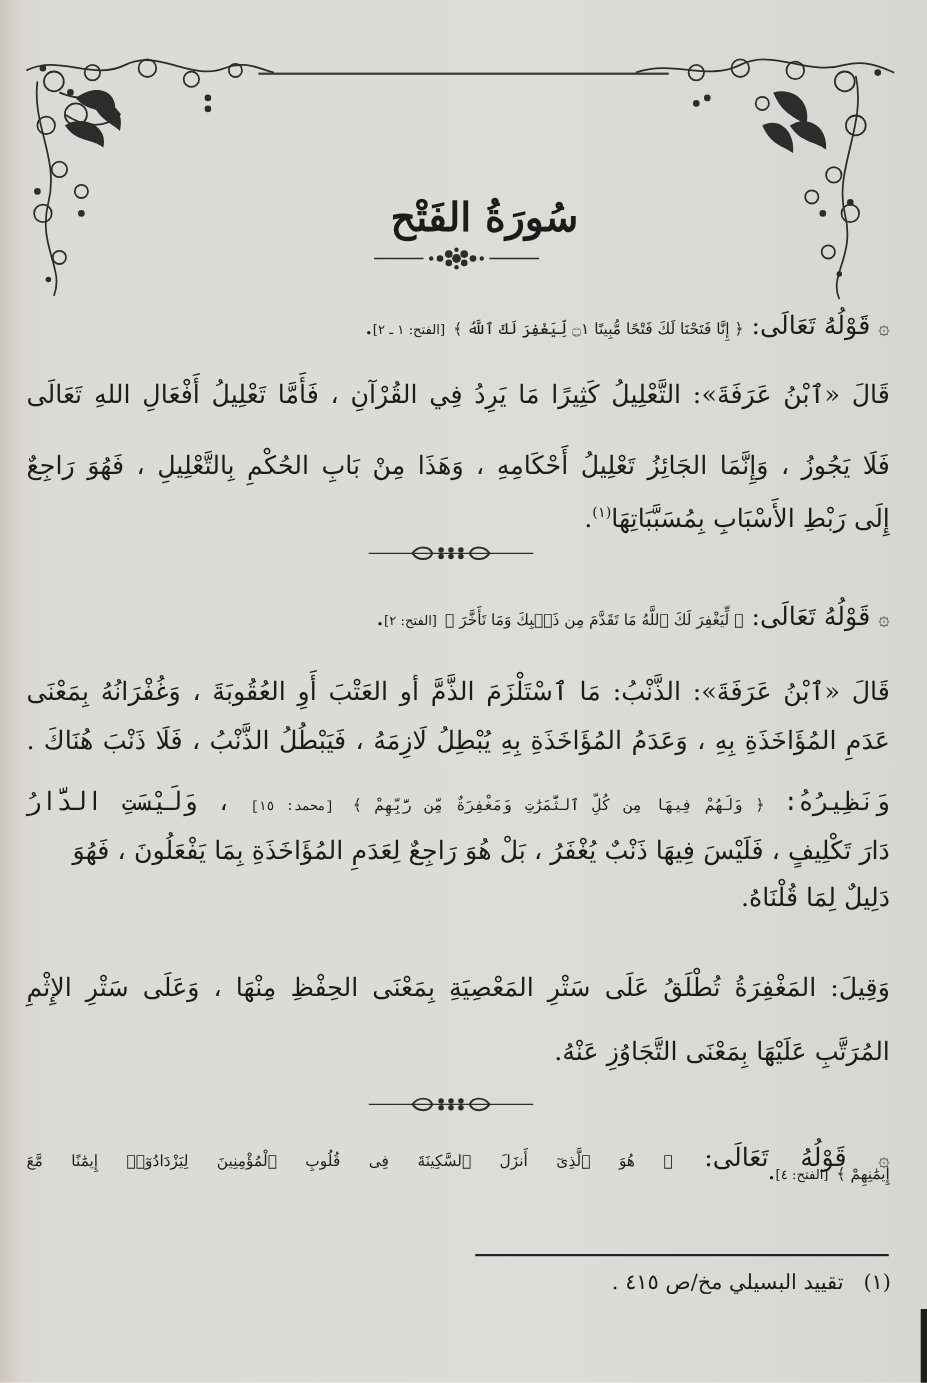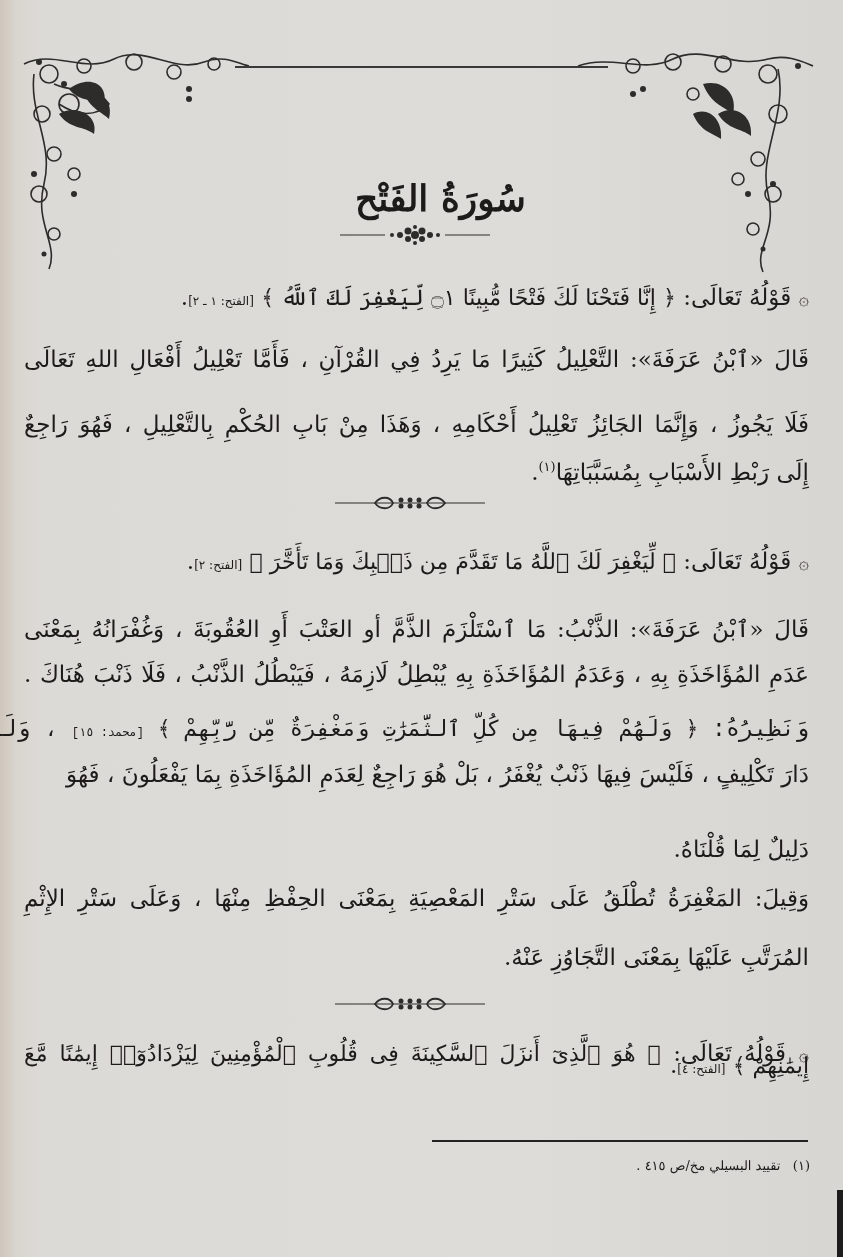--- a/index.html
+++ b/index.html
@@ -20,26 +20,26 @@
     font-size:36px; font-weight:bold; line-height:48px;padding-left:38px;
   }
   .title-orn { position:absolute; top:222px; left:340px; width:150px; height:26px; }
   .line {
     position:absolute; right:34px; left:24px;
     font-size:23px; line-height:34px; white-space:nowrap;
     text-align:right; direction:rtl;
   }
   .justify { text-align:justify; text-align-last:justify; }
   .ref { font-size:12px; }
-  .aya { font-size:22px; }
+  .aya { font-size:14px; }
   .star { font-size:18px; color:#2b2928; }
   .sep { position:absolute; left:335px; width:150px; height:20px; }
   .fn-rule { position:absolute; top:1140px; left:432px; right:35px; height:2px; background:#222; }
   .footnote {
-    position:absolute; top:1152px; right:33px; font-size:13px; line-height:28px;
+    position:absolute; top:1152px; right:33px; font-size:19px; line-height:28px;
     white-space:nowrap; direction:rtl;
   }
   .sup { font-size:13px; vertical-align:super; }
   .edge { position:absolute; right:0; top:1190px; width:6px; height:67px; background:#1c1c1c; }
 </style>
 </head>
 <body>
 
 <div class="page">
 
@@ -163,21 +163,21 @@
   <div class="line justify" style="top:612px;">قَالَ «ٱبْنُ عَرَفَةَ»: الذَّنْبُ: مَا ٱسْتَلْزَمَ الذَّمَّ أو العَتْبَ أَوِ العُقُوبَةَ ، وَغُفْرَانُهُ بِمَعْنَى</div>
   <div class="line justify" style="top:657px;">عَدَمِ المُؤَاخَذَةِ بِهِ ، وَعَدَمُ المُؤَاخَذَةِ بِهِ يُبْطِلُ لَازِمَهُ ، فَيَبْطُلُ الذَّنْبُ ، فَلَا ذَنْبَ هُنَاكَ .</div>
 
   <div class="line justify" style="top:713px;font-family:Liberation Mono, monospace;">
     <span>وَنَظِيرُهُ:</span>
     <span class="aya">﴿ وَلَهُمْ فِيهَا مِن كُلِّ ٱلثَّمَرَٰتِ وَمَغْفِرَةٌ مِّن رَّبِّهِمْ ﴾</span>
     <span class="ref">[محمد: ١٥]</span>
     <span>، وَلَيْسَتِ الدَّارُ</span>
   </div>
   <div class="line justify" style="top:757px;margin-left:42px;">دَارَ تَكْلِيفٍ ، فَلَيْسَ فِيهَا ذَنْبٌ يُغْفَرُ ، بَلْ هُوَ رَاجِعٌ لِعَدَمِ المُؤَاخَذَةِ بِمَا يَفْعَلُونَ ، فَهُوَ</div>
-  <div class="line" style="top:832px;text-align:right;">دَلِيلٌ لِمَا قُلْنَاهُ.</div>
+  <div class="line" style="top:800px;text-align:right;">دَلِيلٌ لِمَا قُلْنَاهُ.</div>
 
   <div class="line justify" style="top:881px;">وَقِيلَ: المَغْفِرَةُ تُطْلَقُ عَلَى سَتْرِ المَعْصِيَةِ بِمَعْنَى الحِفْظِ مِنْهَا ، وَعَلَى سَتْرِ الإِثْمِ</div>
   <div class="line" style="top:940px;">المُرَتَّبِ عَلَيْهَا بِمَعْنَى التَّجَاوُزِ عَنْهُ.</div>
 
   <svg class="sep" style="top:994px;" viewBox="0 0 150 20">
     <line x1="0" y1="10" x2="150" y2="10" stroke="#2e2c2b" stroke-width="1.2"></line>
     <g fill="none" stroke="#2e2c2b" stroke-width="1.8">
       <path d="M40,10 C45,3 55,3 58,10 C55,17 45,17 40,10Z"></path>
       <path d="M110,10 C105,3 95,3 92,10 C95,17 105,17 110,10Z"></path>
     </g>

